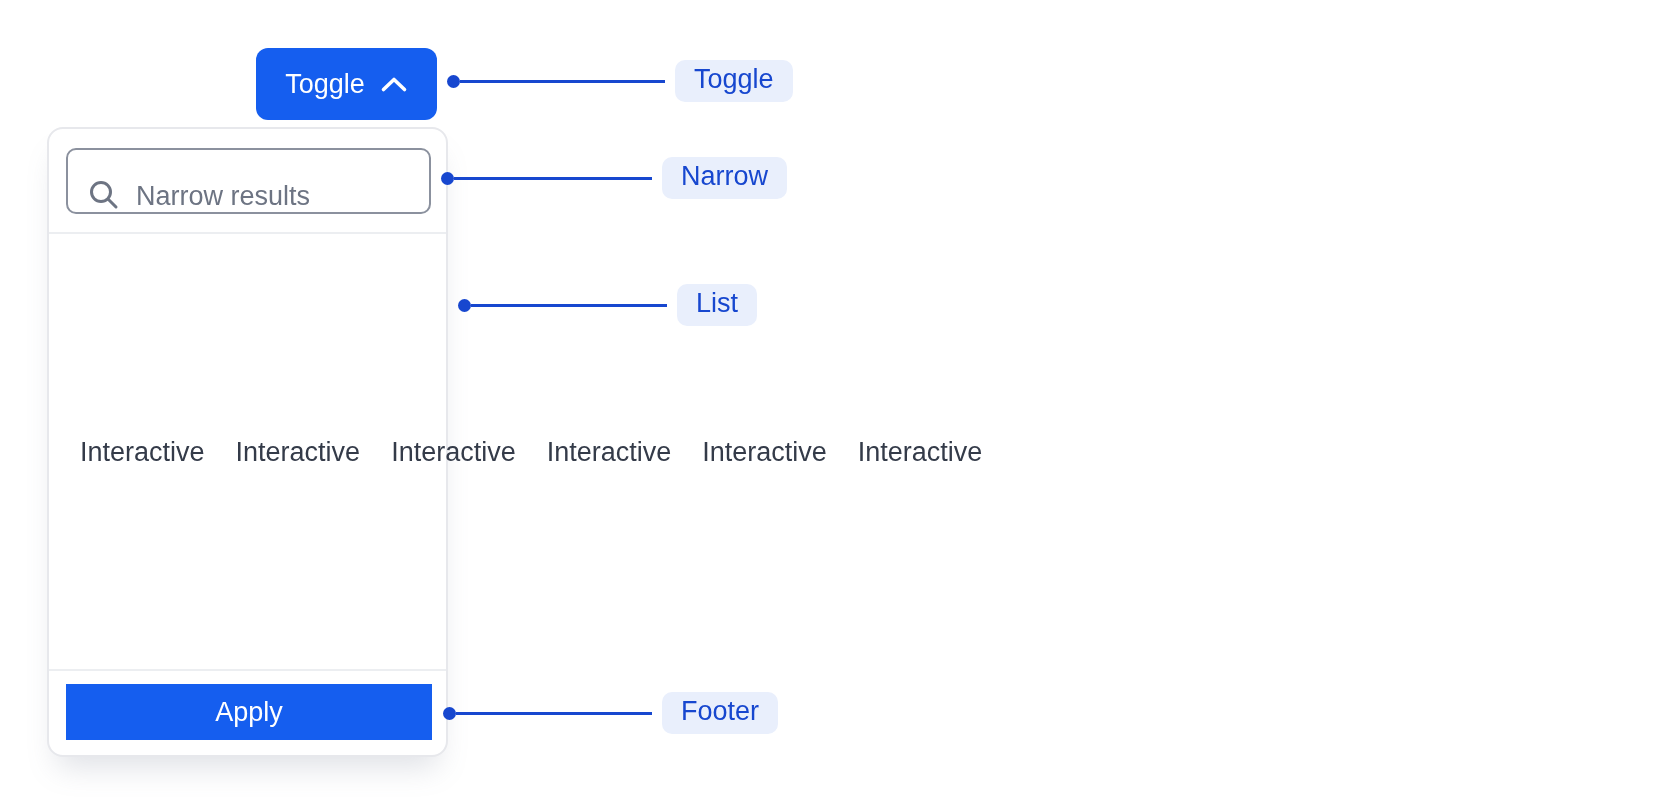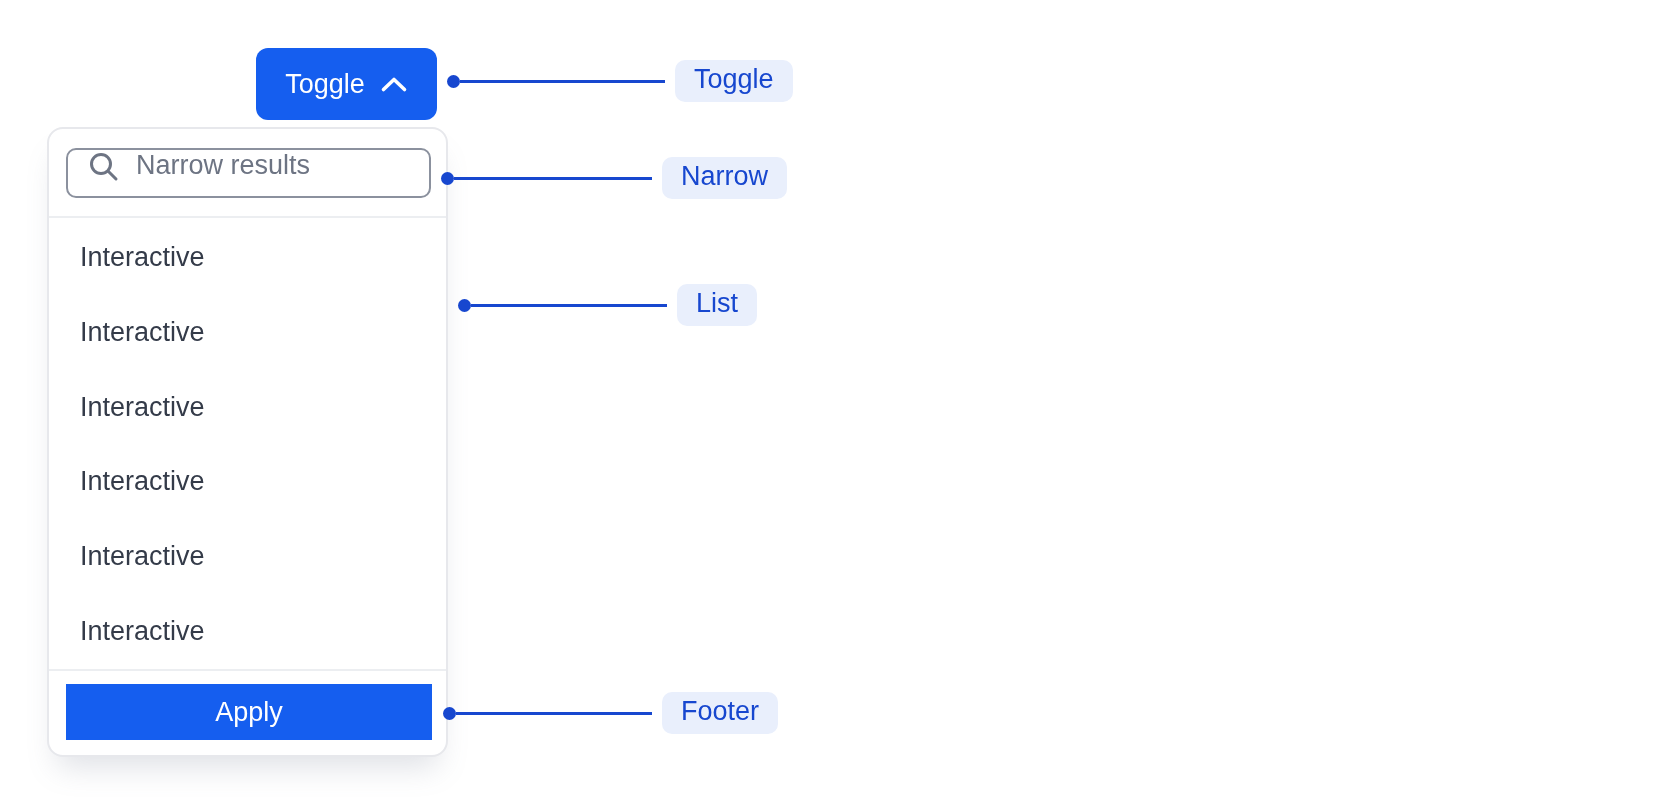--- a/index.html
+++ b/index.html
@@ -30,37 +30,37 @@
     border: 2px solid #e7e8ec; border-radius: 16px;
     box-shadow: 0 20px 30px -10px rgba(110, 120, 140, 0.22);
     display: flex; flex-direction: column;
   }
 
   .panel-header {
     padding: 19px 15px 18px 17px;
     border-bottom: 2px solid #eceef1;
   }
   .search-box {
-    display: flex; align-items: flex-start;
-    height: 50px;
+    display: flex; align-items: flex-end;
+    height: 66px;
     border: 2px solid #8b919e; border-radius: 10px;
     padding: 0 16px 0 19px; gap: 15px;
     background: #ffffff;
   }
   .search-box svg { flex: none; }
   .search-box input {
     border: none; outline: none; width: 100%;
     font-size: 27px; color: #343b49; font-family: inherit;
     background: transparent; padding: 0;
   }
   .search-box input::placeholder { color: #6d7483; opacity: 1; }
 
   .panel-list {
     flex: 1; margin: 0; padding: 2px 0 0 0; list-style: none;
-    display: flex; flex-direction: column;
+    display: flex; 
   }
   .list-item {
     flex: 1; display: flex; align-items: center;
     padding-left: 31px;
     font-size: 27px; color: #343b49;
     cursor: pointer;
   }
 
   .panel-footer {
     border-top: 2px solid #eceef1;

